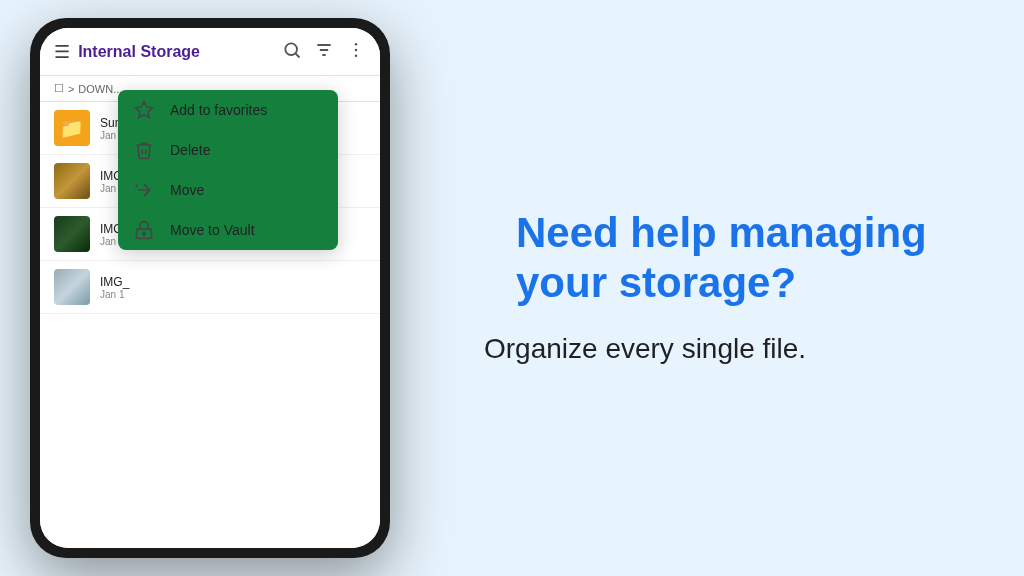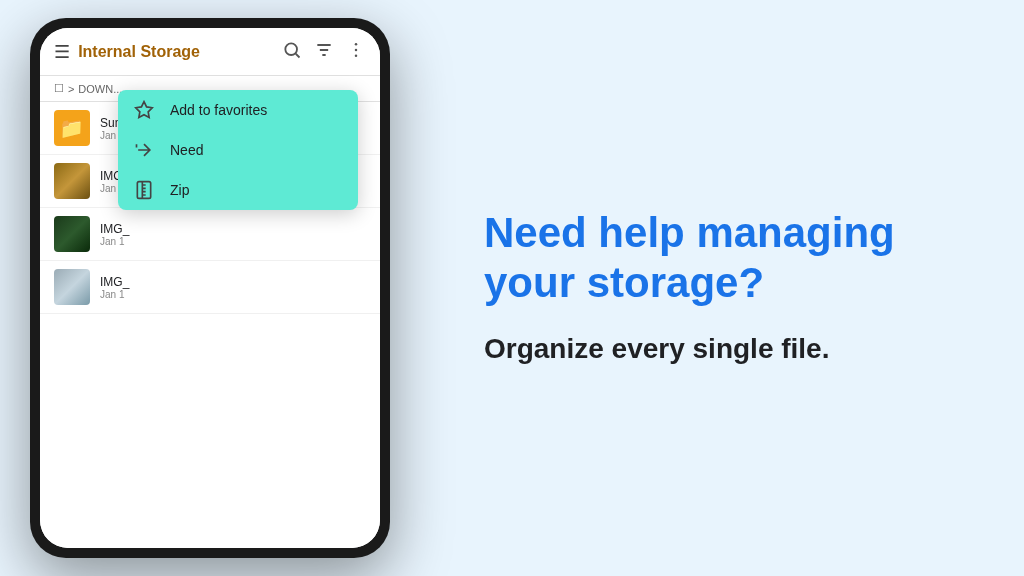--- a/index.html
+++ b/index.html
@@ -24,25 +24,26 @@
       transform: translateY(-50%);
       max-width: 480px;
     }
 
     .right-content .headline {
       font-size: 42px;
       font-weight: 800;
       color: #1a73e8;
       line-height: 1.2;
       margin-bottom: 20px;
+      margin-left: 32px;
     }
 
     .right-content .subtext {
       font-size: 28px;
-      font-weight: 700;
+      font-weight: 400;
       color: #202124;
       line-height: 1.4;
     }
 
     
     .phone-frame {
       position: absolute;
       left: 30px;
       top: 50%;
       transform: translateY(-50%);
@@ -78,21 +79,21 @@
     .hamburger-icon {
       font-size: 18px;
       color: #444;
       cursor: pointer;
     }
 
     .top-title {
       flex: 1;
       font-size: 16px;
       font-weight: 600;
-      color: #a16207;
+      color: #4c1d95;
     }
 
     .top-icons {
       display: flex;
       gap: 12px;
       color: #555;
       font-size: 16px;
     }
 
     
@@ -167,22 +168,22 @@
     .file-date {
       font-size: 10px;
       color: #888;
     }
 
     
     .context-menu {
       position: absolute;
       left: 88px;
       top: 72px;
-      width: 240px;
-      background: #5eead4;
+      width: 220px;
+      background: #15803d;
       border-radius: 8px;
       box-shadow: 0 4px 20px rgba(0,0,0,0.2);
       overflow: hidden;
       z-index: 10;
     }
 
     .menu-item {
       display: flex;
       align-items: center;
       padding: 10px 16px;
@@ -294,46 +295,55 @@
         <span class="menu-icon">
           <svg class="svg-icon" viewBox="0 0 24 24" fill="none" stroke="#444" stroke-width="2">
             <polygon points="12,2 15.09,8.26 22,9.27 17,14.14 18.18,21.02 12,17.77 5.82,21.02 7,14.14 2,9.27 8.91,8.26"></polygon>
           </svg>
         </span>
         <span class="menu-label">Add to favorites</span>
       </div>
 
 
 
+      <div class="menu-item">
+        <span class="menu-icon">
+          <svg class="svg-icon" viewBox="0 0 24 24" fill="none" stroke="#444" stroke-width="2">
+            <polyline points="3 6 5 6 21 6"></polyline>
+            <path d="M19 6l-1 14a2 2 0 01-2 2H8a2 2 0 01-2-2L5 6"></path>
+            <path d="M10 11v6M14 11v6"></path>
+            <path d="M9 6V4h6v2"></path>
+          </svg>
+        </span>
+        <span class="menu-label">Delete</span>
+      </div>
 
       <div class="menu-item">
         <span class="menu-icon">
           <svg class="svg-icon" viewBox="0 0 24 24" fill="none" stroke="#444" stroke-width="2">
             <path d="M5 12H19M12 5l7 7-7 7"></path>
             <path d="M3 5v4"></path>
           </svg>
         </span>
-        <span class="menu-label">Need</span>
-      </div>
-
+        <span class="menu-label">Move</span>
+      </div>
 
 
       <div class="menu-item">
         <span class="menu-icon">
           <svg class="svg-icon" viewBox="0 0 24 24" fill="none" stroke="#444" stroke-width="2">
-            <rect x="4" y="2" width="16" height="20" rx="2"></rect>
-            <line x1="10" y1="2" x2="10" y2="22"></line>
-            <line x1="10" y1="6" x2="14" y2="6"></line>
-            <line x1="10" y1="10" x2="14" y2="10"></line>
-            <line x1="10" y1="14" x2="14" y2="14"></line>
-            <line x1="10" y1="18" x2="14" y2="18"></line>
-          </svg>
-        </span>
-        <span class="menu-label">Zip</span>
-      </div>
+            <rect x="3" y="11" width="18" height="11" rx="2"></rect>
+            <path d="M7 11V7a5 5 0 0110 0v4"></path>
+            <circle cx="12" cy="16" r="1.5"></circle>
+            <line x1="12" y1="17.5" x2="12" y2="19.5"></line>
+          </svg>
+        </span>
+        <span class="menu-label">Move to Vault</span>
+      </div>
+
 
 
     </div>
 
   </div>
 </div>
 
 <div class="right-content">
   <div class="headline">Need help managing your storage?</div>
   <div class="subtext">Organize every single file.</div>

